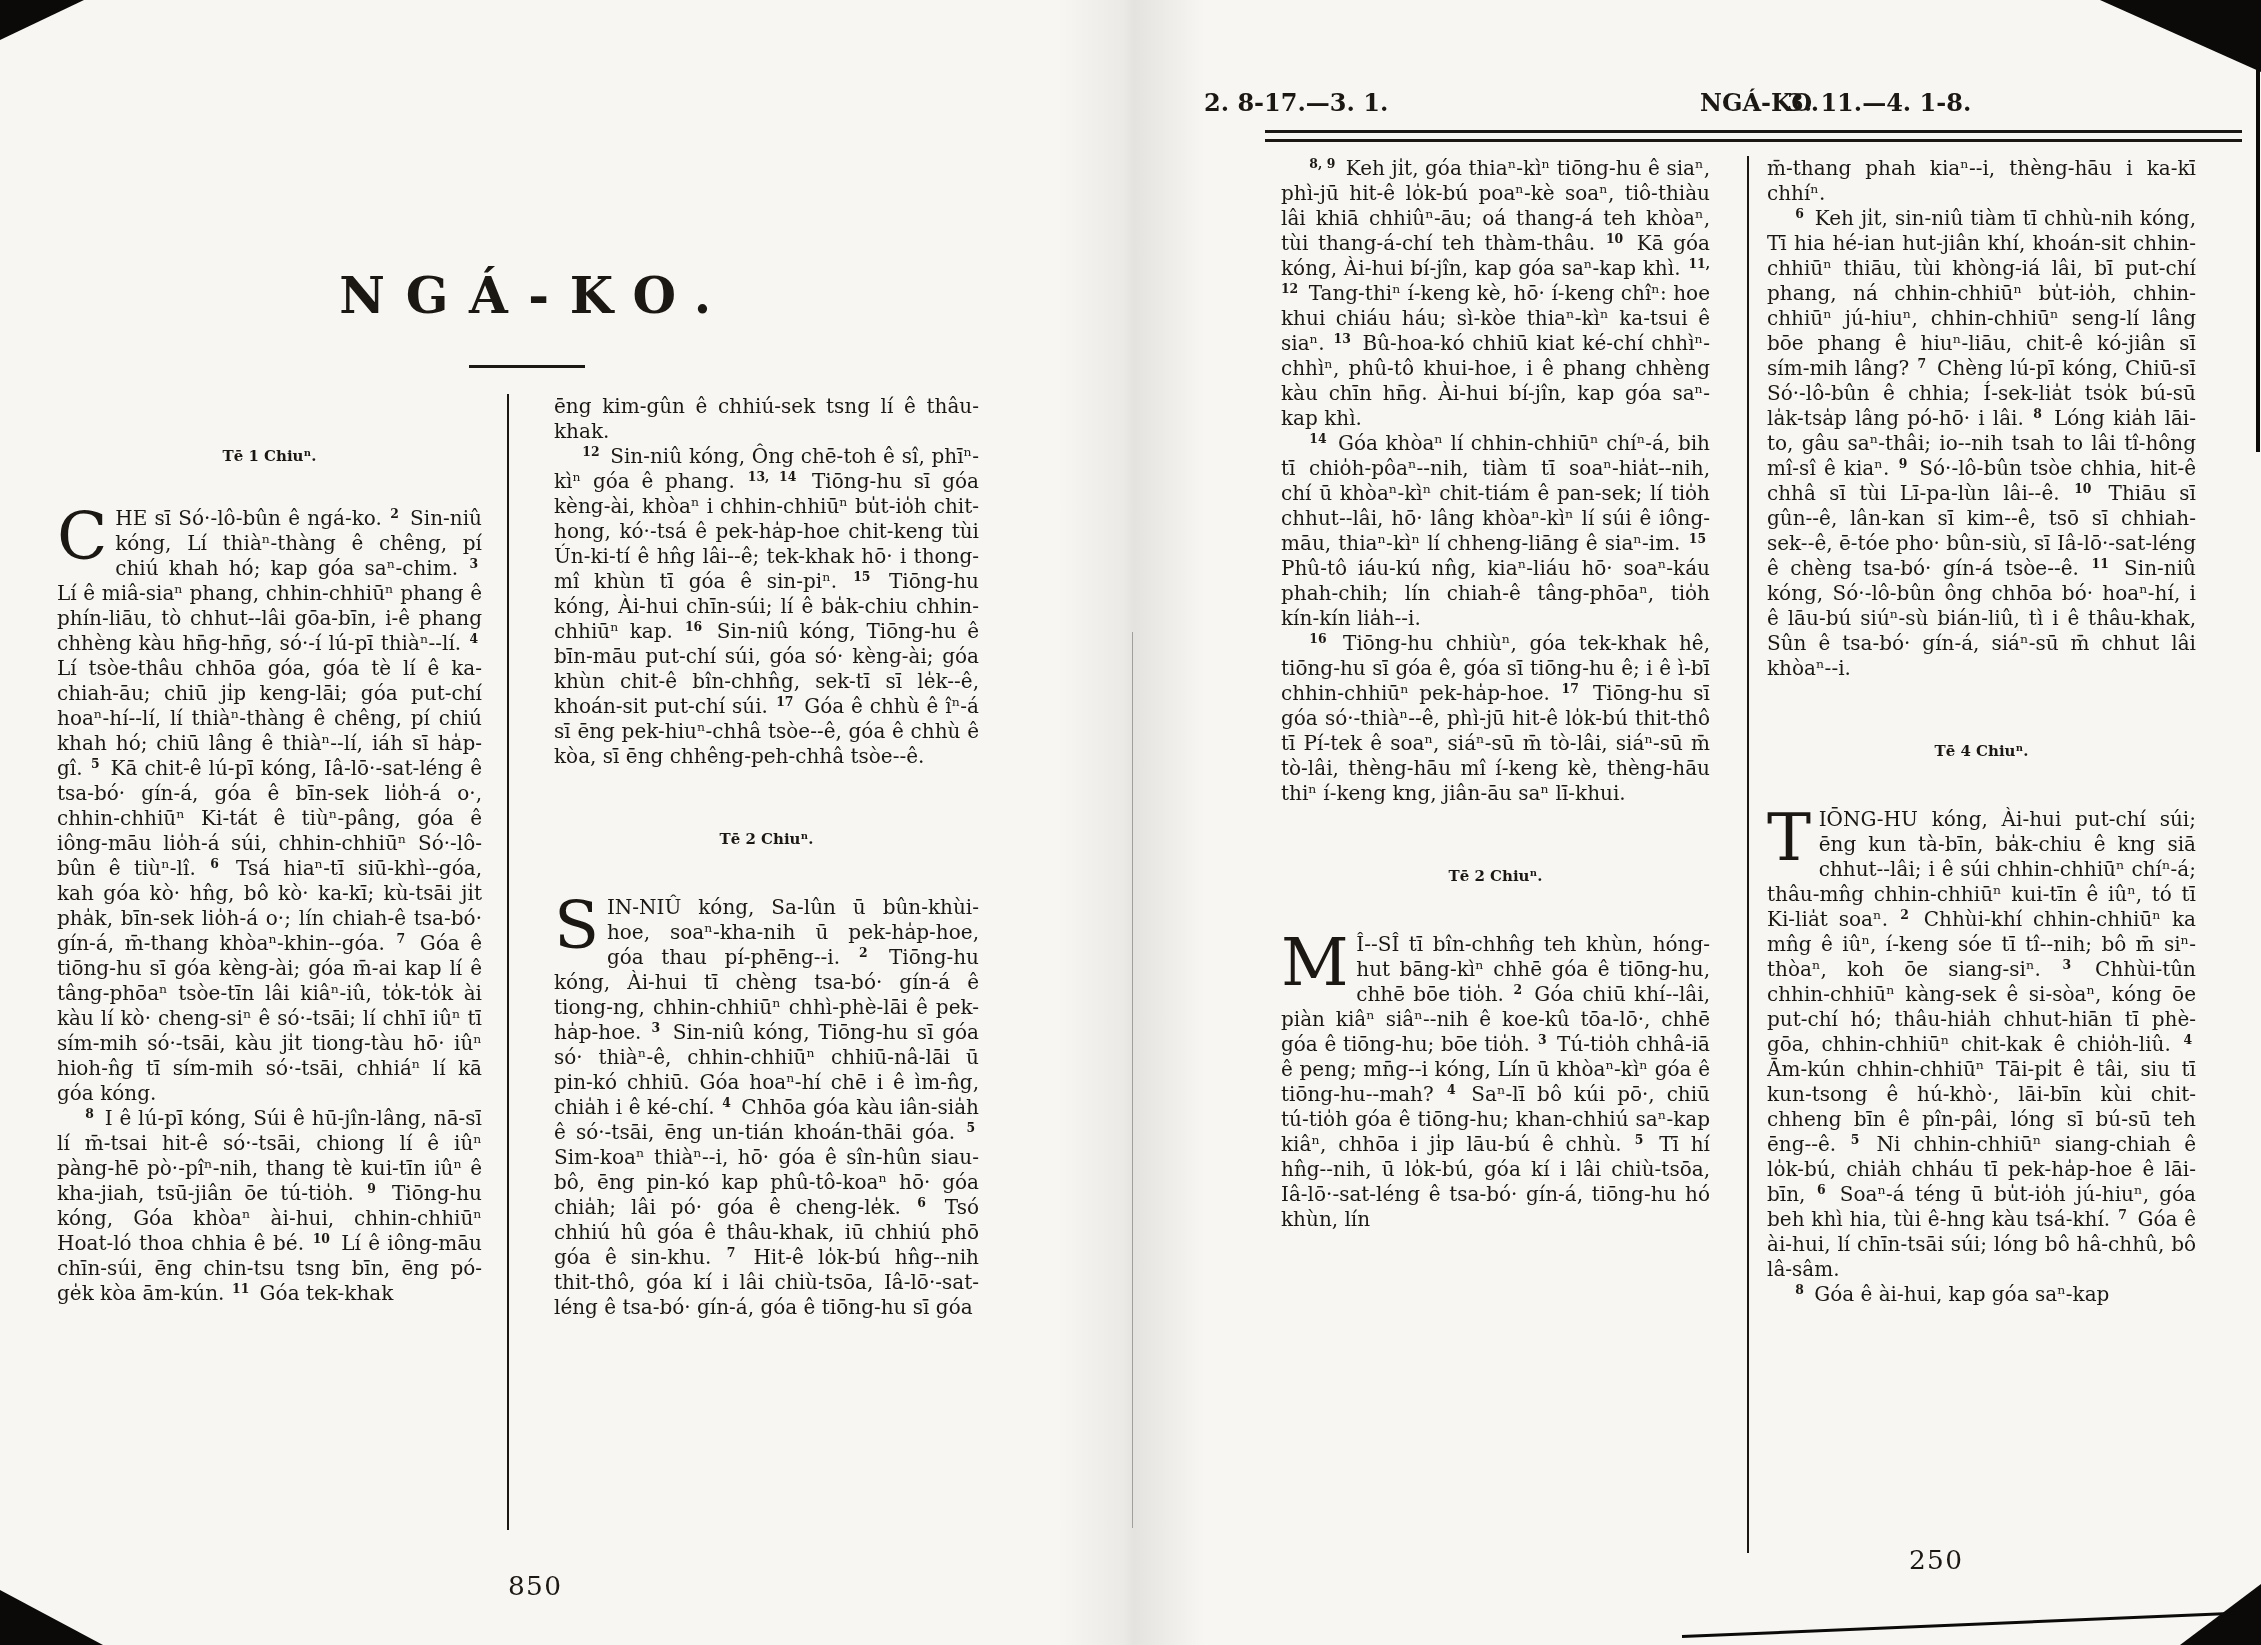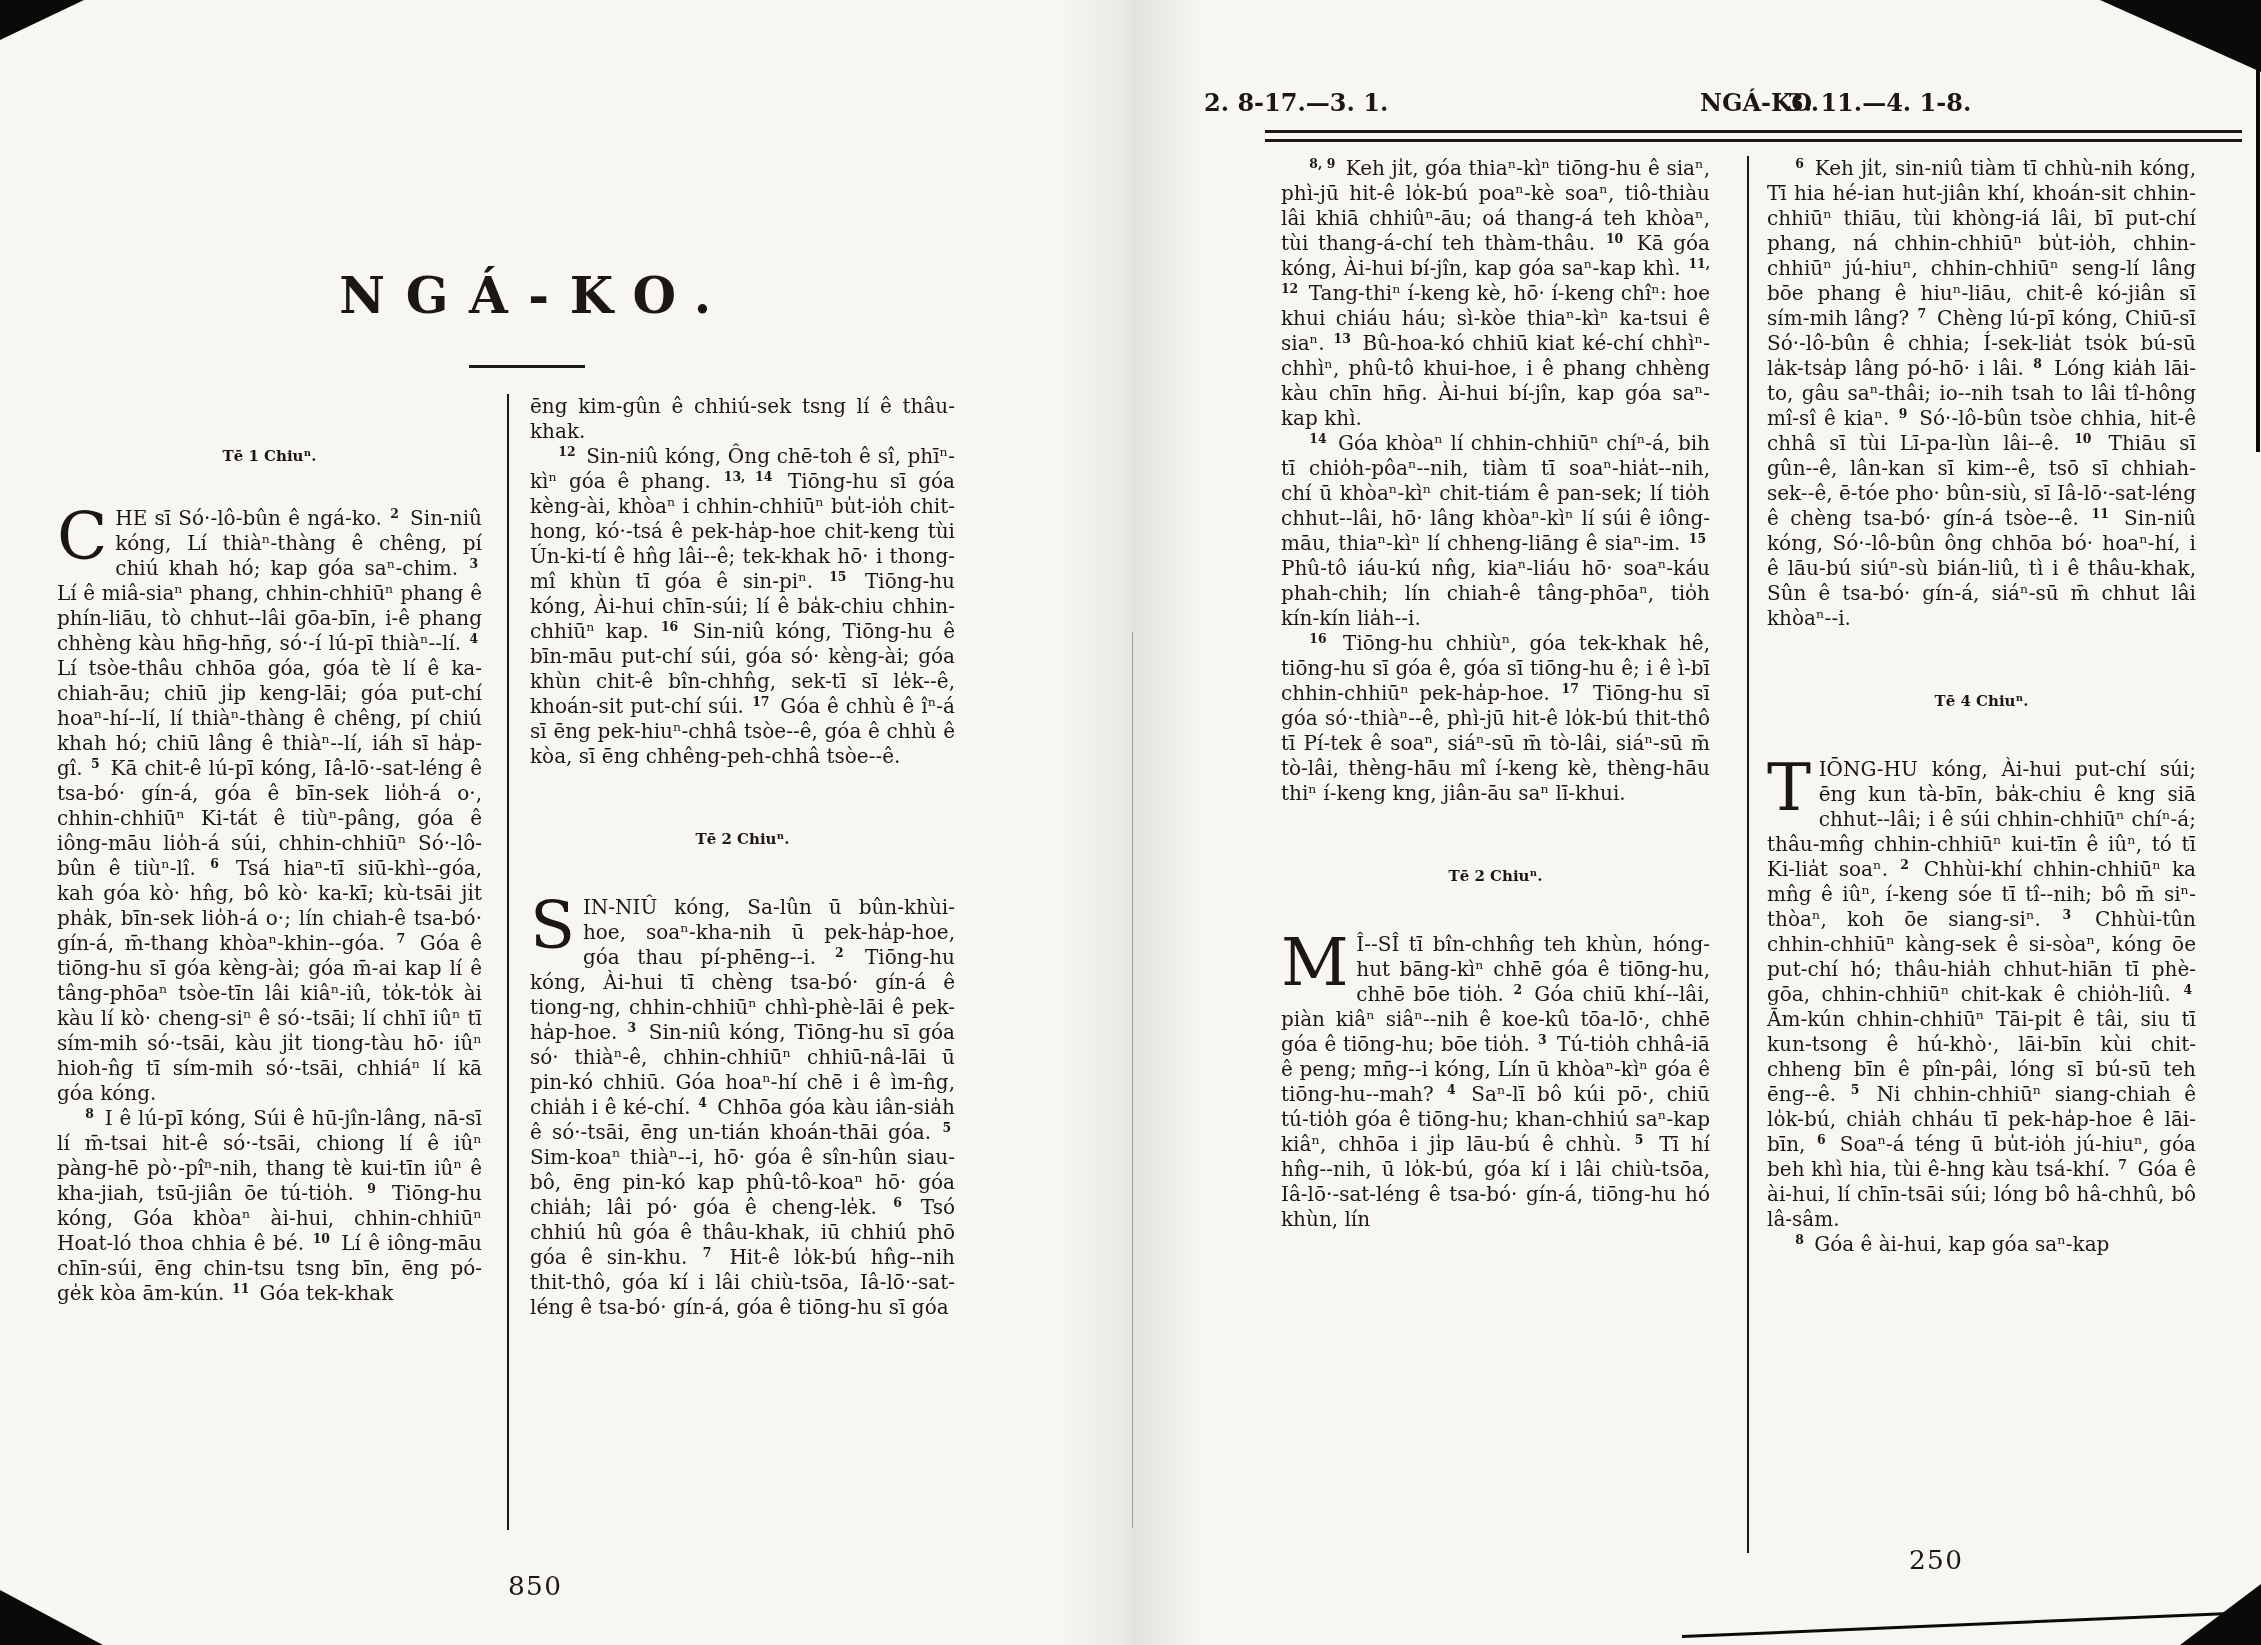--- a/index.html
+++ b/index.html
@@ -33,21 +33,21 @@
   .rh{position:absolute;top:88px;font-size:24px;font-weight:bold;white-space:nowrap;}
   .rh-left{left:1204px;}
   .rh-center{left:1534px;width:451px;text-align:center;}
   .rh-right{left:1787px;width:351px;text-align:left;}
   .head-rule{position:absolute;left:1265px;width:977px;background:var(--ink);}
   .head-rule.r1{top:130px;height:3.2px;}
   .head-rule.r2{top:139px;height:3.2px;}
   
   .col{position:absolute;text-align:justify;font-size:20px;line-height:25px;}
   #col-l1{left:57px;top:398px;width:425px;height:1180px;}
-  #col-l2{left:530px;top:394px;width:425px;height:1183px;}
+  #col-l2{left:554px;top:394px;width:425px;height:1183px;}
   #col-r1{left:1281px;top:156px;width:429px;height:1405px;}
   #col-r2{left:1767px;top:156px;width:429px;height:1405px;}
   .vrule{position:absolute;width:1.9px;background:var(--ink);}
   .vrule-left{left:507px;top:394px;height:1136px;}
   .vrule-right{left:1747px;top:156px;height:1397px;}
   .para{margin:0;}
   .para.indent{text-indent:27px;}
   .chap-heading{text-align:center;font-weight:bold;font-size:15px;margin:58px 0 43px;}
   .col .chap-heading:first-child{margin-top:46px;margin-bottom:37px;}
   .dropcap{float:left;font-size:66px;line-height:53px;padding:3.9px 7.7px 0 0;}
@@ -93,20 +93,21 @@
   <div class="head-rule r2"></div>
   <div id="col-r1" class="col">
       <p class="para indent"><sup class="verse">8, 9</sup> Keh ji̍t, góa thiaⁿ-kìⁿ tiōng-hu ê siaⁿ, phì-jū hit-ê lo̍k-bú poaⁿ-kè soaⁿ, tiô-thiàu lâi khiā chhiûⁿ-āu; oá thang-á teh khòaⁿ, tùi thang-á-chí teh thàm-thâu. <sup class="verse">10</sup> Kā góa kóng, Ài-hui bí-jîn, kap góa saⁿ-kap khì. <sup class="verse">11, 12</sup> Tang-thiⁿ í-keng kè, hō· í-keng chîⁿ: hoe khui chiáu háu; sì-kòe thiaⁿ-kìⁿ ka-tsui ê siaⁿ. <sup class="verse">13</sup> Bû-hoa-kó chhiū kiat ké-chí chhìⁿ-chhìⁿ, phû-tô khui-hoe, i ê phang chhèng kàu chīn hn̄g. Ài-hui bí-jîn, kap góa saⁿ-kap khì.</p>
       <p class="para indent"><sup class="verse">14</sup> Góa khòaⁿ lí chhin-chhiūⁿ chíⁿ-á, bih tī chio̍h-pôaⁿ--nih, tiàm tī soaⁿ-hia̍t--nih, chí ū khòaⁿ-kìⁿ chit-tiám ê pan-sek; lí tio̍h chhut--lâi, hō· lâng khòaⁿ-kìⁿ lí súi ê iông-māu, thiaⁿ-kìⁿ lí chheng-liāng ê siaⁿ-im. <sup class="verse">15</sup> Phû-tô iáu-kú nn̂g, kiaⁿ-liáu hō· soaⁿ-káu phah-chih; lín chiah-ê tâng-phōaⁿ, tio̍h kín-kín lia̍h--i.</p>
       <p class="para indent"><sup class="verse">16</sup> Tiōng-hu chhiùⁿ, góa tek-khak hê, tiōng-hu sī góa ê, góa sī tiōng-hu ê; i ê ì-bī chhin-chhiūⁿ pek-ha̍p-hoe. <sup class="verse">17</sup> Tiōng-hu sī góa só·-thiàⁿ--ê, phì-jū hit-ê lo̍k-bú thit-thô tī Pí-tek ê soaⁿ, siáⁿ-sū m̄ tò-lâi, siáⁿ-sū m̄ tò-lâi, thèng-hāu mî í-keng kè, thèng-hāu thiⁿ í-keng kng, jiân-āu saⁿ lī-khui.</p>
       <div class="chap-heading">Tē 2 Chiuⁿ.</div>
       <p class="para"><span class="dropcap">M</span>Î--SÎ tī bîn-chhn̂g teh khùn, hóng-hut bāng-kìⁿ chhē góa ê tiōng-hu, chhē bōe tio̍h. <sup class="verse">2</sup> Góa chiū khí--lâi, piàn kiâⁿ siâⁿ--nih ê koe-kû tōa-lō·, chhē góa ê tiōng-hu; bōe tio̍h. <sup class="verse">3</sup> Tú-tio̍h chhâ-iā ê peng; mn̄g--i kóng, Lín ū khòaⁿ-kìⁿ góa ê tiōng-hu--mah? <sup class="verse">4</sup> Saⁿ-lī bô kúi pō·, chiū tú-tio̍h góa ê tiōng-hu; khan-chhiú saⁿ-kap kiâⁿ, chhōa i ji̍p lāu-bú ê chhù. <sup class="verse">5</sup> Tī hí hn̂g--nih, ū lo̍k-bú, góa kí i lâi chiù-tsōa, Iâ-lō·-sat-léng ê tsa-bó· gín-á, tiōng-hu hó khùn, lín</p>
     </div>
   <div class="vrule vrule-right"></div>
   <div id="col-r2" class="col">
+      <p class="para">m̄-thang phah kiaⁿ--i, thèng-hāu i ka-kī chhíⁿ.</p>
       <p class="para indent"><sup class="verse">6</sup> Keh ji̍t, sin-niû tiàm tī chhù-nih kóng, Tī hia hé-ian hut-jiân khí, khoán-sit chhin-chhiūⁿ thiāu, tùi khòng-iá lâi, bī put-chí phang, ná chhin-chhiūⁿ bu̍t-io̍h, chhin-chhiūⁿ jú-hiuⁿ, chhin-chhiūⁿ seng-lí lâng bōe phang ê hiuⁿ-liāu, chit-ê kó-jiân sī sím-mih lâng? <sup class="verse">7</sup> Chèng lú-pī kóng, Chiū-sī Só·-lô-bûn ê chhia; Í-sek-lia̍t tso̍k bú-sū la̍k-tsa̍p lâng pó-hō· i lâi. <sup class="verse">8</sup> Lóng kia̍h lāi-to, gâu saⁿ-thâi; io--nih tsah to lâi tî-hông mî-sî ê kiaⁿ. <sup class="verse">9</sup> Só·-lô-bûn tsòe chhia, hit-ê chhâ sī tùi Lī-pa-lùn lâi--ê. <sup class="verse">10</sup> Thiāu sī gûn--ê, lân-kan sī kim--ê, tsō sī chhiah-sek--ê, ē-tóe pho· bûn-siù, sī Iâ-lō·-sat-léng ê chèng tsa-bó· gín-á tsòe--ê. <sup class="verse">11</sup> Sin-niû kóng, Só·-lô-bûn ông chhōa bó· hoaⁿ-hí, i ê lāu-bú siúⁿ-sù bián-liû, tì i ê thâu-khak, Sûn ê tsa-bó· gín-á, siáⁿ-sū m̄ chhut lâi khòaⁿ--i.</p>
       <div class="chap-heading">Tē 4 Chiuⁿ.</div>
       <p class="para"><span class="dropcap">T</span>IŌNG-HU kóng, Ài-hui put-chí súi; ēng kun tà-bīn, ba̍k-chiu ê kng siā chhut--lâi; i ê súi chhin-chhiūⁿ chíⁿ-á; thâu-mn̂g chhin-chhiūⁿ kui-tīn ê iûⁿ, tó tī Ki-lia̍t soaⁿ. <sup class="verse">2</sup> Chhùi-khí chhin-chhiūⁿ ka mn̂g ê iûⁿ, í-keng sóe tī tî--nih; bô m̄ siⁿ-thòaⁿ, koh ōe siang-siⁿ. <sup class="verse">3</sup> Chhùi-tûn chhin-chhiūⁿ kàng-sek ê si-sòaⁿ, kóng ōe put-chí hó; thâu-hia̍h chhut-hiān tī phè-gōa, chhin-chhiūⁿ chit-kak ê chio̍h-liû. <sup class="verse">4</sup> Ām-kún chhin-chhiūⁿ Tāi-pi̍t ê tâi, siu tī kun-tsong ê hú-khò·, lāi-bīn kùi chit-chheng bīn ê pîn-pâi, lóng sī bú-sū teh ēng--ê. <sup class="verse">5</sup> Ni chhin-chhiūⁿ siang-chiah ê lo̍k-bú, chia̍h chháu tī pek-ha̍p-hoe ê lāi-bīn, <sup class="verse">6</sup> Soaⁿ-á téng ū bu̍t-io̍h jú-hiuⁿ, góa beh khì hia, tùi ê-hng kàu tsá-khí. <sup class="verse">7</sup> Góa ê ài-hui, lí chīn-tsāi súi; lóng bô hâ-chhû, bô lâ-sâm.</p>
       <p class="para indent"><sup class="verse">8</sup> Góa ê ài-hui, kap góa saⁿ-kap</p>
     </div>
   <div class="pgnum pgnum-right">250</div>
 
 </div>
 
 

